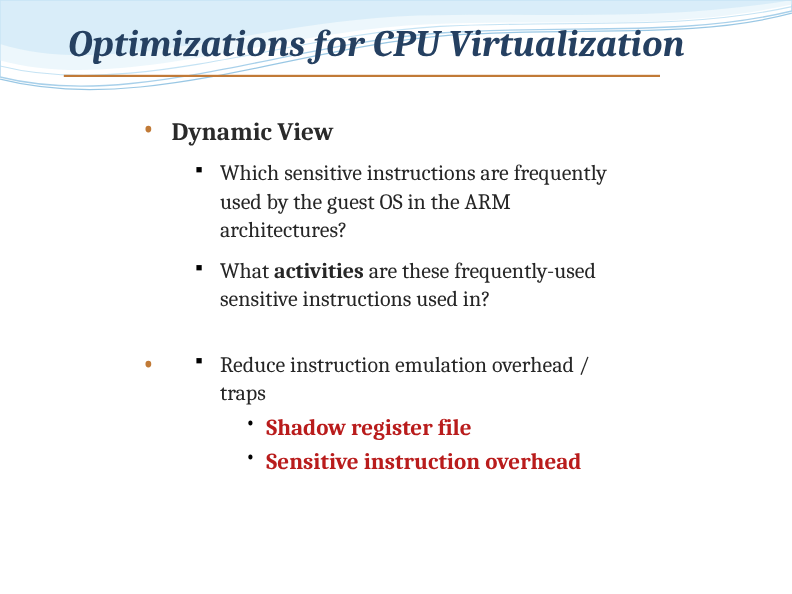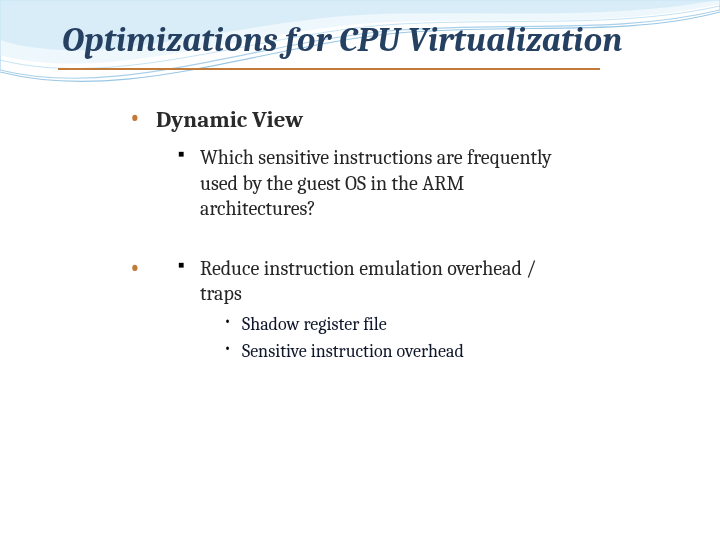--- a/index.html
+++ b/index.html
@@ -99,23 +99,23 @@
   }
   ul.level3 {
     list-style: none;
     margin: 6px 0 0 0;
     padding: 0 0 0 24px;
   }
   ul.level3 > li {
     position: relative;
     margin: 0 0 4px 0;
     padding-left: 18px;
-    font-size: 18px;
-    font-weight: 400;
-    color: #0f172a;
+    font-size: 21px;
+    font-weight: 700;
+    color: #b91c1c;
     line-height: 1.3;
   }
   ul.level3 > li::before {
     content: "•";
     position: absolute;
     left: 0;
     top: 0;
     color: #000;
     font-size: 16px;
     line-height: 1.1;
@@ -138,20 +138,21 @@
   <div class="title">Optimizations for CPU Virtualization</div>
   <div class="title-underline"></div>
 
   <div class="content">
     <ul class="level1">
 
       <li>
         <span>Dynamic View</span>
         <ul class="level2">
           <li>Which sensitive instructions are frequently used by the guest OS in the ARM architectures?</li>
+          <li>What <span class="bold">activities</span> are these frequently-used sensitive instructions used in?</li>
         </ul>
       </li>
 
       <li>
         <ul class="level2">
           <li>
             <span>Reduce instruction emulation overhead / traps</span>
             <ul class="level3">
               <li>Shadow register file</li>
               <li>Sensitive instruction overhead</li>

